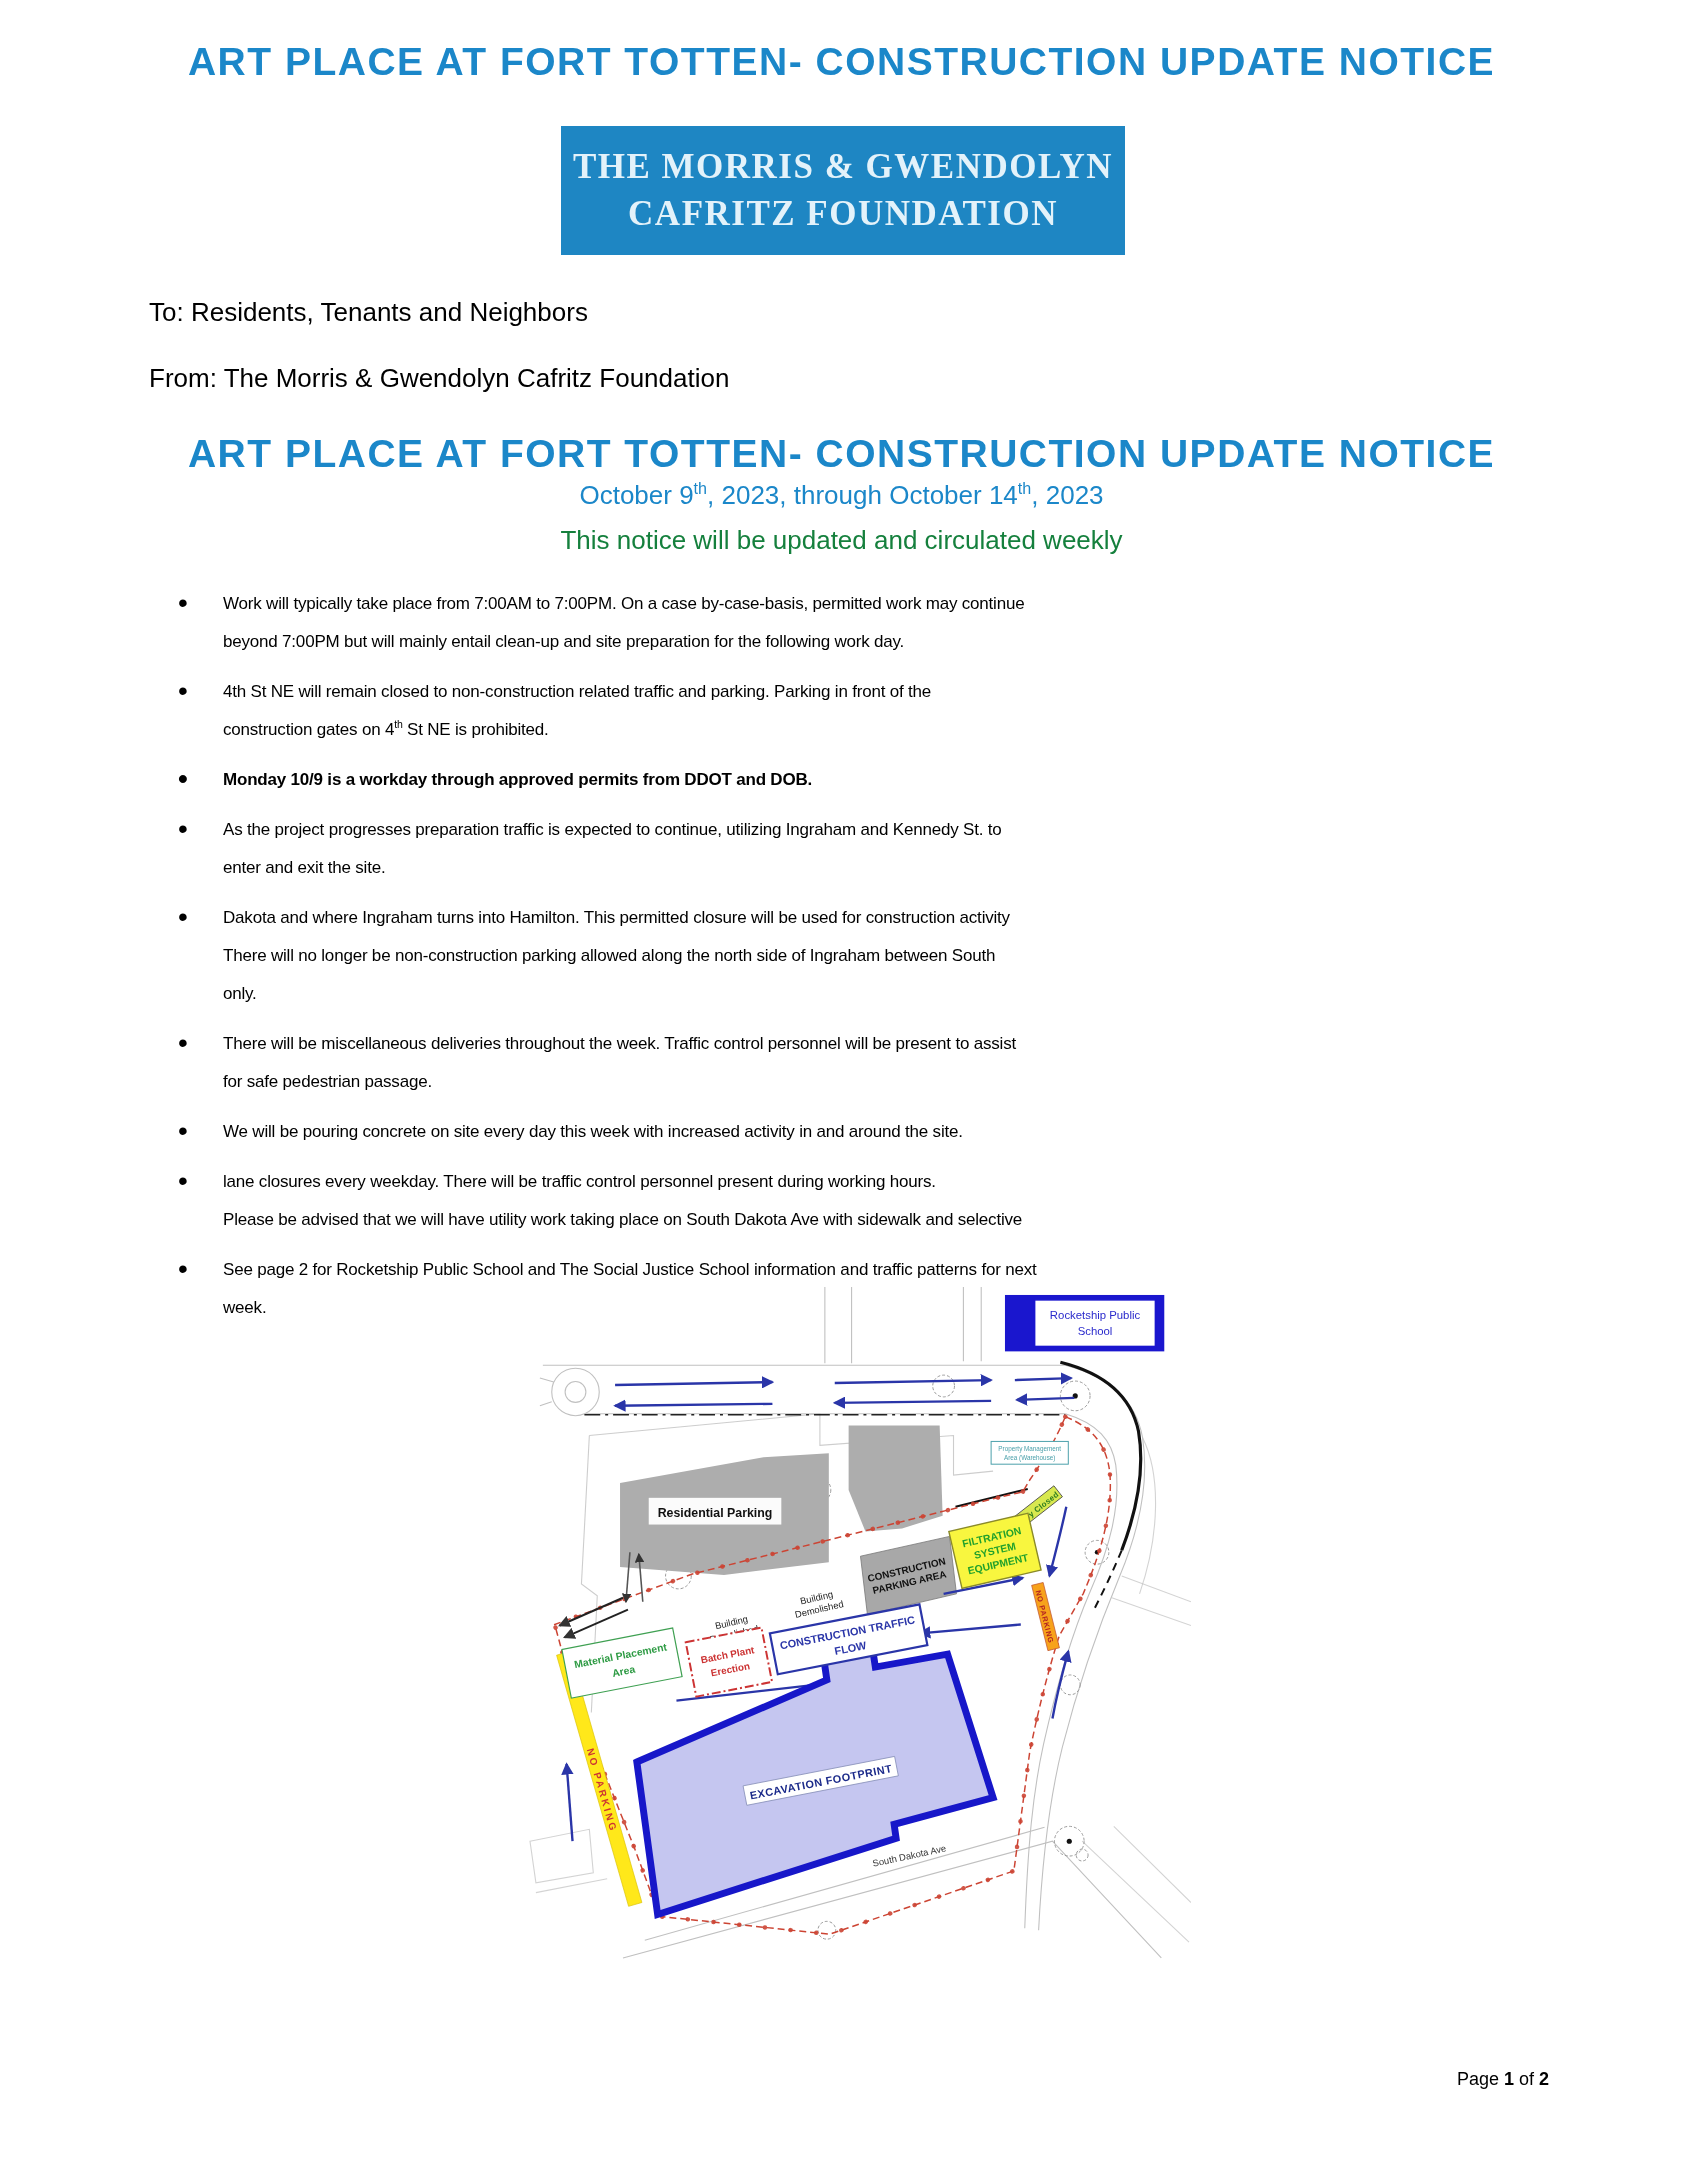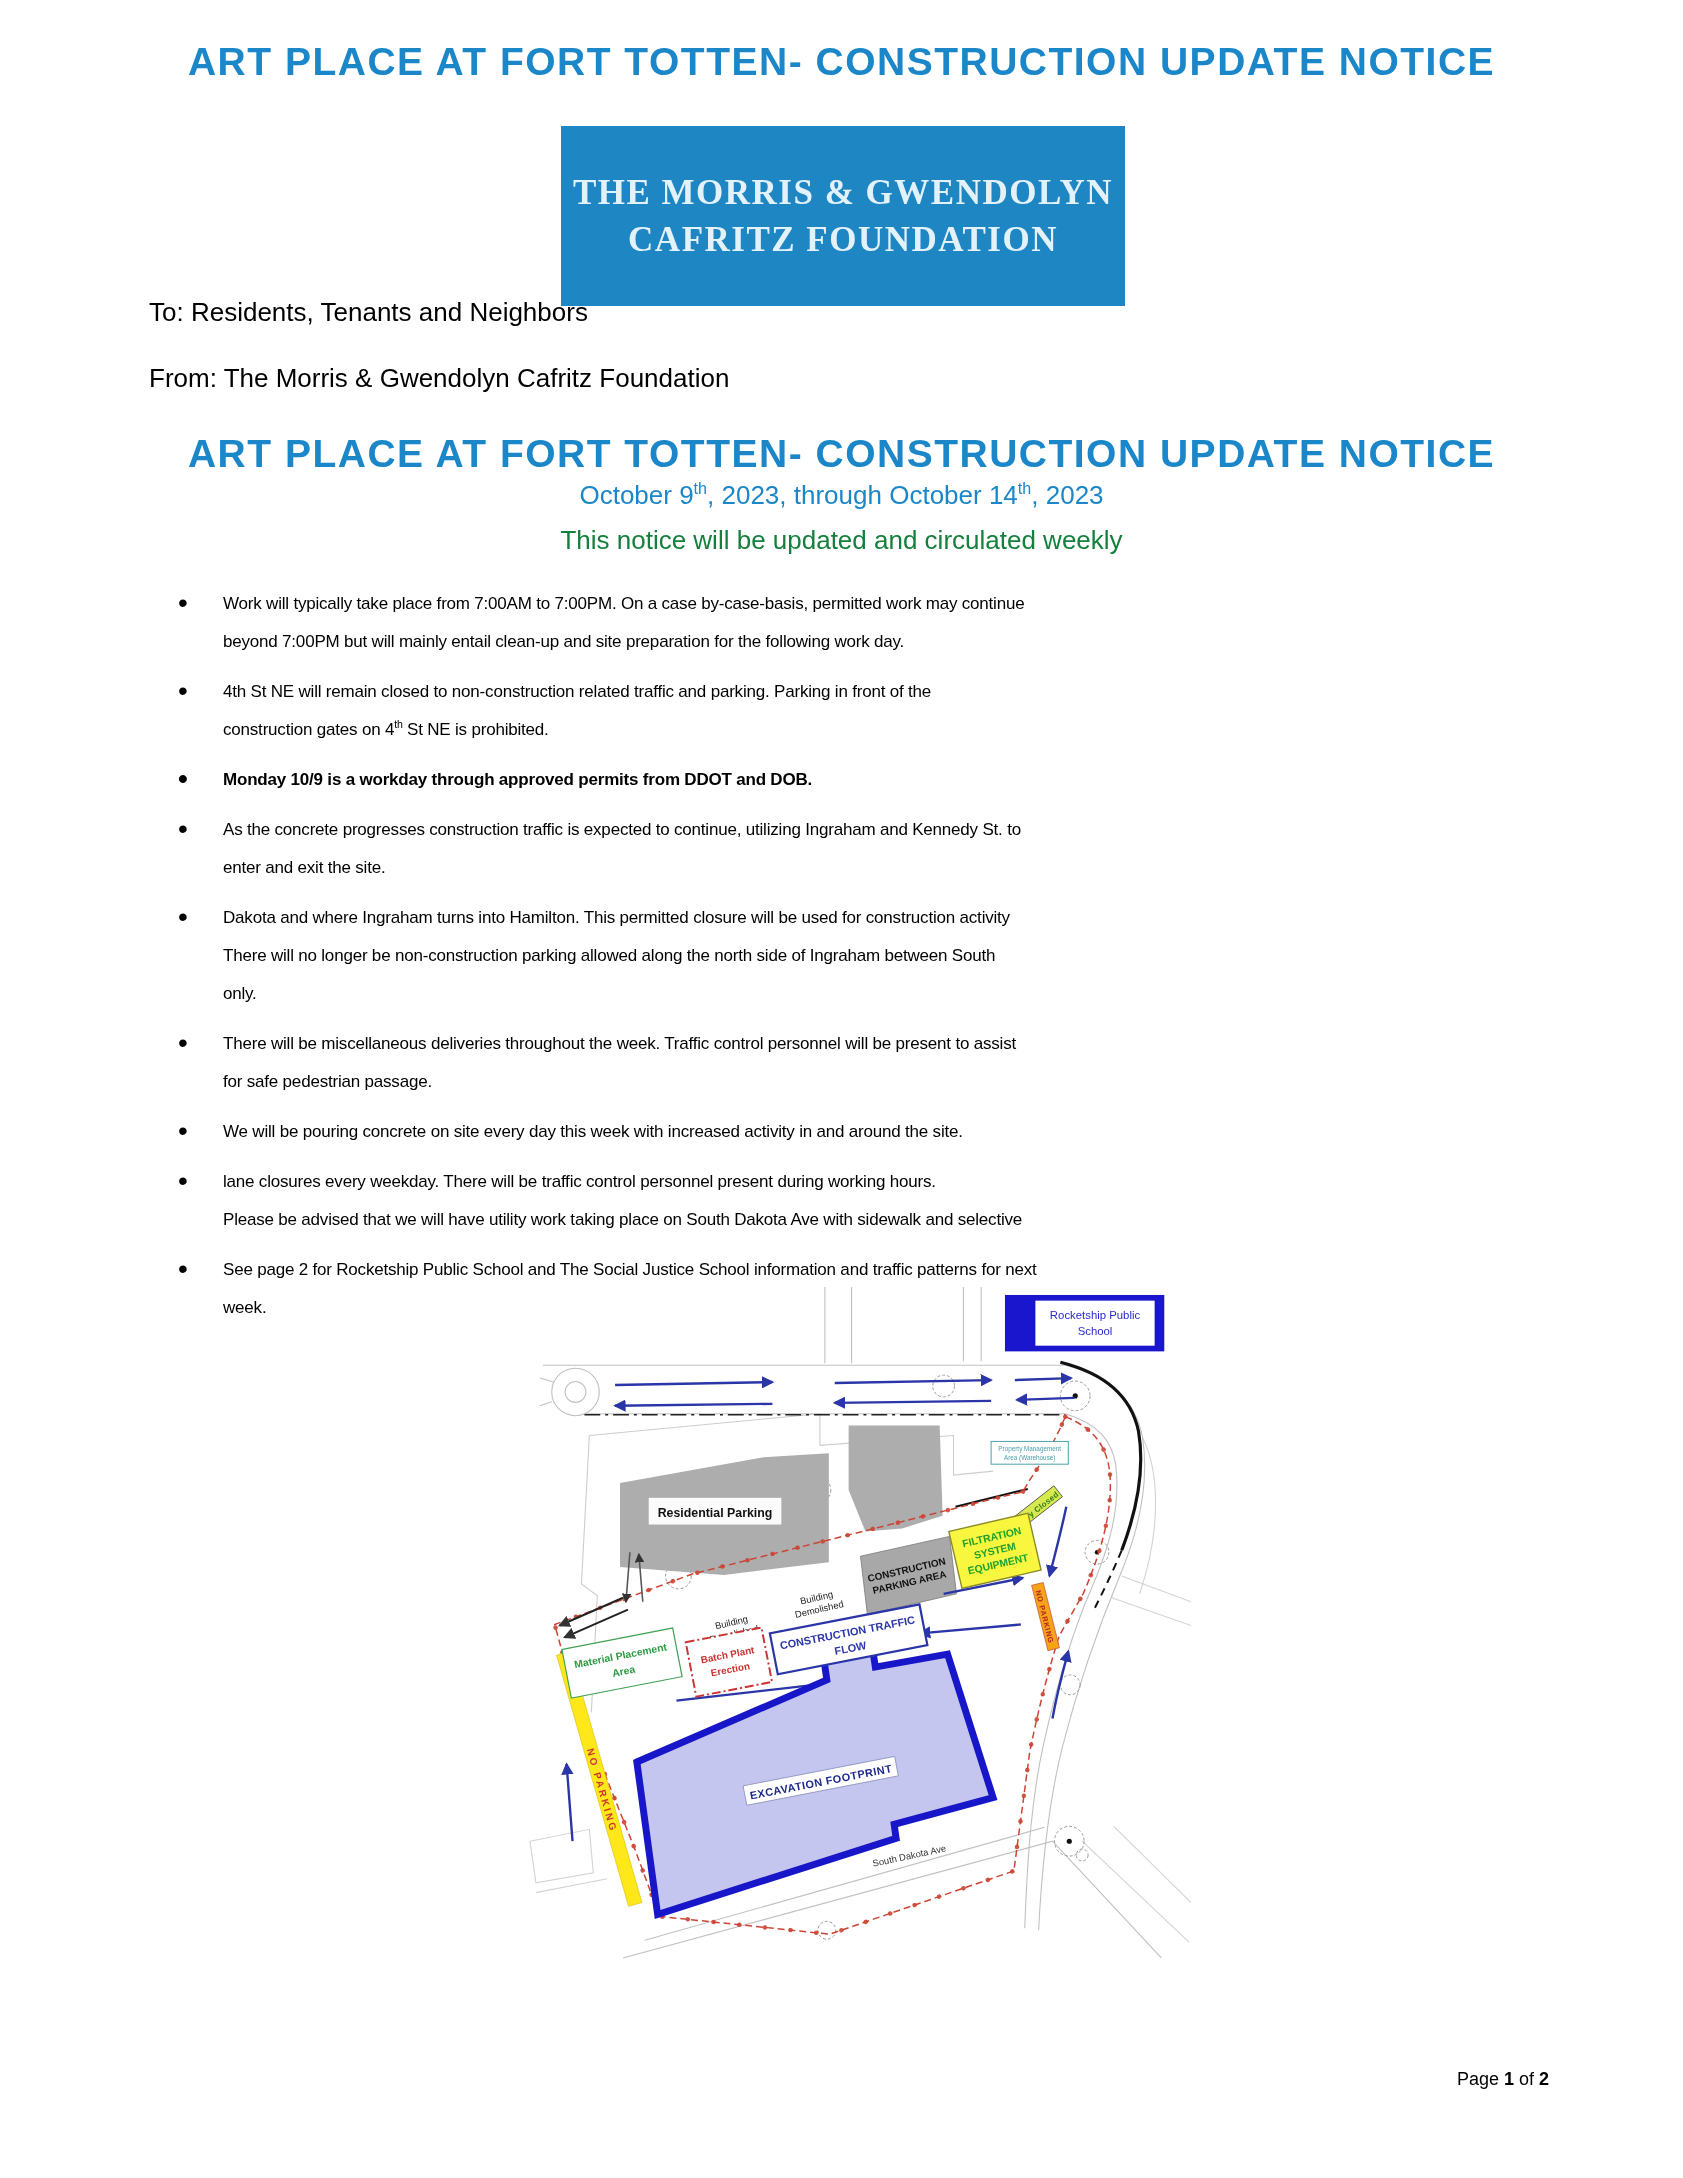--- a/index.html
+++ b/index.html
@@ -2,21 +2,21 @@
 <html><head>
 <meta charset="utf-8">
 <style>
   html,body{margin:0;padding:0;background:#fff;}
   .page{position:relative;width:1683px;height:2178px;background:#ffffff;
         font-family:"Liberation Sans",sans-serif;color:#000;overflow:hidden;}
   .doc-title{position:absolute;left:0;width:100%;text-align:center;font-weight:bold;
         font-size:39px;letter-spacing:1.5px;color:#1B87C9;white-space:nowrap;}
   .t1{top:40px;}
   .t2{top:432px;}
-  .logo-box{position:absolute;left:561px;top:126px;width:564px;height:180px;background:#1E86C3;
+  .logo-box{position:absolute;left:561px;top:126px;width:564px;height:129px;background:#1E86C3;
         display:flex;flex-direction:column;justify-content:center;align-items:center;gap:7px;
         font-family:"Liberation Serif",serif;font-weight:bold;font-size:35px;color:#E3F2FA;
         letter-spacing:1.5px;}
   .memo-line{position:absolute;left:149px;font-size:26px;white-space:nowrap;}
   .to{top:297px;}
   .from{top:363px;}
   .date-line{position:absolute;top:480px;left:0;width:100%;text-align:center;font-size:26px;
         color:#1B87C9;white-space:nowrap;}
   .sub-line{position:absolute;top:525px;left:0;width:100%;text-align:center;font-size:26px;
         color:#15803d;white-space:nowrap;}
@@ -59,21 +59,21 @@
       <span class="line">beyond 7:00PM but will mainly entail clean-up and site preparation for the following work day.</span>
     </li>
     <li>
       <span class="line">4th St NE will remain closed to non-construction related traffic and parking. Parking in front of the</span>
       <span class="line"><span>construction gates on 4</span><sup>th</sup><span> St NE is prohibited.</span></span>
     </li>
     <li class="b-bold">
       <span class="line">Monday 10/9 is a workday through approved permits from DDOT and DOB.</span>
     </li>
     <li>
-      <span class="line">As the concrete progresses construction traffic is expected to continue, utilizing Ingraham and Kennedy St. to</span>
+      <span class="line">As the project progresses preparation traffic is expected to continue, utilizing Ingraham and Kennedy St. to</span>
       <span class="line">enter and exit the site.</span>
     </li>
     <li>
       <span class="line">Dakota and where Ingraham turns into Hamilton. This permitted closure will be used for construction activity</span>
       <span class="line">There will no longer be non-construction parking allowed along the north side of Ingraham between South</span>
       <span class="line">only.</span>
     </li>
     <li>
       <span class="line">There will be miscellaneous deliveries throughout the week. Traffic control personnel will be present to assist</span>
       <span class="line">for safe pedestrian passage.</span>

